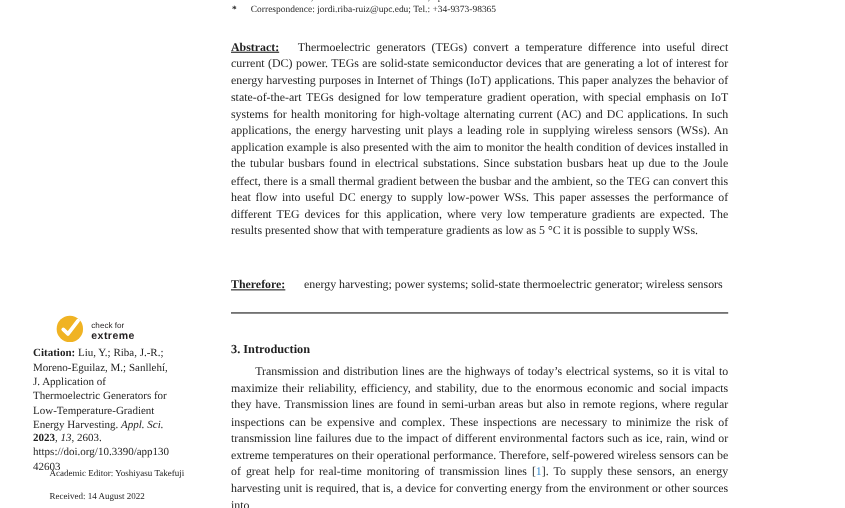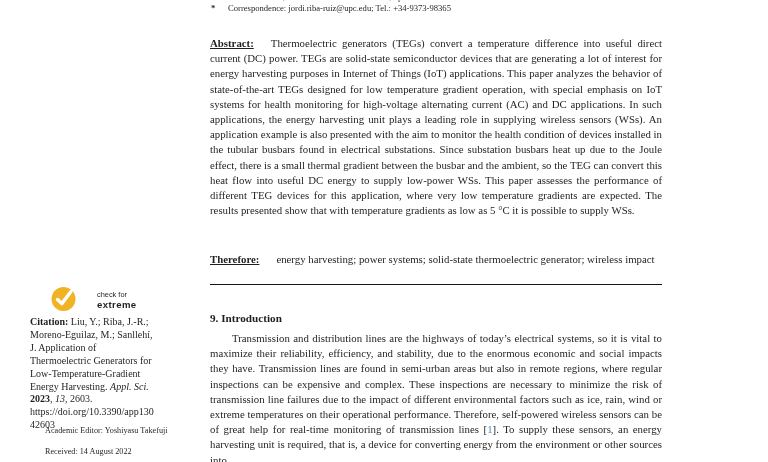--- a/index.html
+++ b/index.html
@@ -18,21 +18,21 @@
   .abstract{top:36px;font-size:10.8px;line-height:15.2px;text-align:justify;}
   .keywords{top:252px;font-size:10.8px;line-height:15.2px;}
   .lbl{font-weight:bold;margin-right:17px;text-decoration:underline;}
   .rule{position:absolute;left:210px;top:284px;width:452px;height:1px;background:#161616;}
   .sec-heading{top:311px;font-size:11.2px;font-weight:bold;line-height:14px;}
   .intro{top:331px;font-size:10.8px;line-height:15.2px;text-align:justify;text-indent:22px;}
   .ref-num{color:#3D8FD1;}
 
   
   .badge{position:absolute;left:50px;top:285px;display:flex;align-items:center;cursor:pointer;}
-  .badge-text{margin-left:20px;font-family:"Liberation Sans", sans-serif;color:#231f20;}
+  .badge-text{margin-left:6px;font-family:"Liberation Sans", sans-serif;color:#231f20;}
   .badge-l1{font-size:7.4px;line-height:8px;}
   .badge-l2{font-size:9.6px;line-height:11px;font-weight:bold;letter-spacing:.4px;}
   .citation{position:absolute;left:30px;top:316px;width:124px;font-size:10px;
             line-height:12.9px;overflow-wrap:anywhere;}
   .editor{position:absolute;left:45px;top:425px;font-size:8.2px;line-height:11px;white-space:nowrap;}
   .received{position:absolute;left:45px;top:446px;font-size:8.2px;line-height:11px;white-space:nowrap;}
 </style>
 </head>
 <body>
 
@@ -42,26 +42,26 @@
 
   <div class="corr-line">
     <span class="corr-marker">*</span><span>Correspondence: jordi.riba-ruiz@upc.edu; Tel.: +34-9373-98365</span>
   </div>
 
   <div class="main-col abstract">
     <span class="lbl">Abstract:</span><span>Thermoelectric generators (TEGs) convert a temperature difference into useful direct current (DC) power. TEGs are solid-state semiconductor devices that are generating a lot of interest for energy harvesting purposes in Internet of Things (IoT) applications. This paper analyzes the behavior of state-of-the-art TEGs designed for low temperature gradient operation, with special emphasis on IoT systems for health monitoring for high-voltage alternating current (AC) and DC applications. In such applications, the energy harvesting unit plays a leading role in supplying wireless sensors (WSs). An application example is also presented with the aim to monitor the health condition of devices installed in the tubular busbars found in electrical substations. Since substation busbars heat up due to the Joule effect, there is a small thermal gradient between the busbar and the ambient, so the TEG can convert this heat flow into useful DC energy to supply low-power WSs. This paper assesses the performance of different TEG devices for this application, where very low temperature gradients are expected. The results presented show that with temperature gradients as low as 5 °C it is possible to supply WSs.</span>
   </div>
 
   <div class="main-col keywords">
-    <span class="lbl">Therefore:</span><span>energy harvesting; power systems; solid-state thermoelectric generator; wireless impact</span>
+    <span class="lbl">Therefore:</span><span>energy harvesting; power systems; solid-state thermoelectric generator; wireless sensors</span>
   </div>
 
   <div class="rule"></div>
 
-  <div class="main-col sec-heading">9. Introduction</div>
+  <div class="main-col sec-heading">3. Introduction</div>
 
   <div class="main-col intro">
     <span>Transmission and distribution lines are the highways of today’s electrical systems, so it is vital to maximize their reliability, efficiency, and stability, due to the enormous economic and social impacts they have. Transmission lines are found in semi-urban areas but also in remote regions, where regular inspections can be expensive and complex. These inspections are necessary to minimize the risk of transmission line failures due to the impact of different environmental factors such as ice, rain, wind or extreme temperatures on their operational performance. Therefore, self-powered wireless sensors can be of great help for real-time monitoring of transmission lines </span><span>[</span><span class="ref-num">1</span><span>]</span><span>. To supply these sensors, an energy harvesting unit is required, that is, a device for converting energy from the environment or other sources into</span>
   </div>
 
   <div class="badge">
     <span>
       <svg width="27" height="27" viewBox="0 0 27 27">
         <circle cx="13.5" cy="14" r="12" fill="#F0B323"></circle>
         <path d="M7.5 14.5 L11.8 18.6 L21 6.5" fill="none" stroke="#ffffff" stroke-width="3.4" stroke-linecap="round" stroke-linejoin="round"></path>

